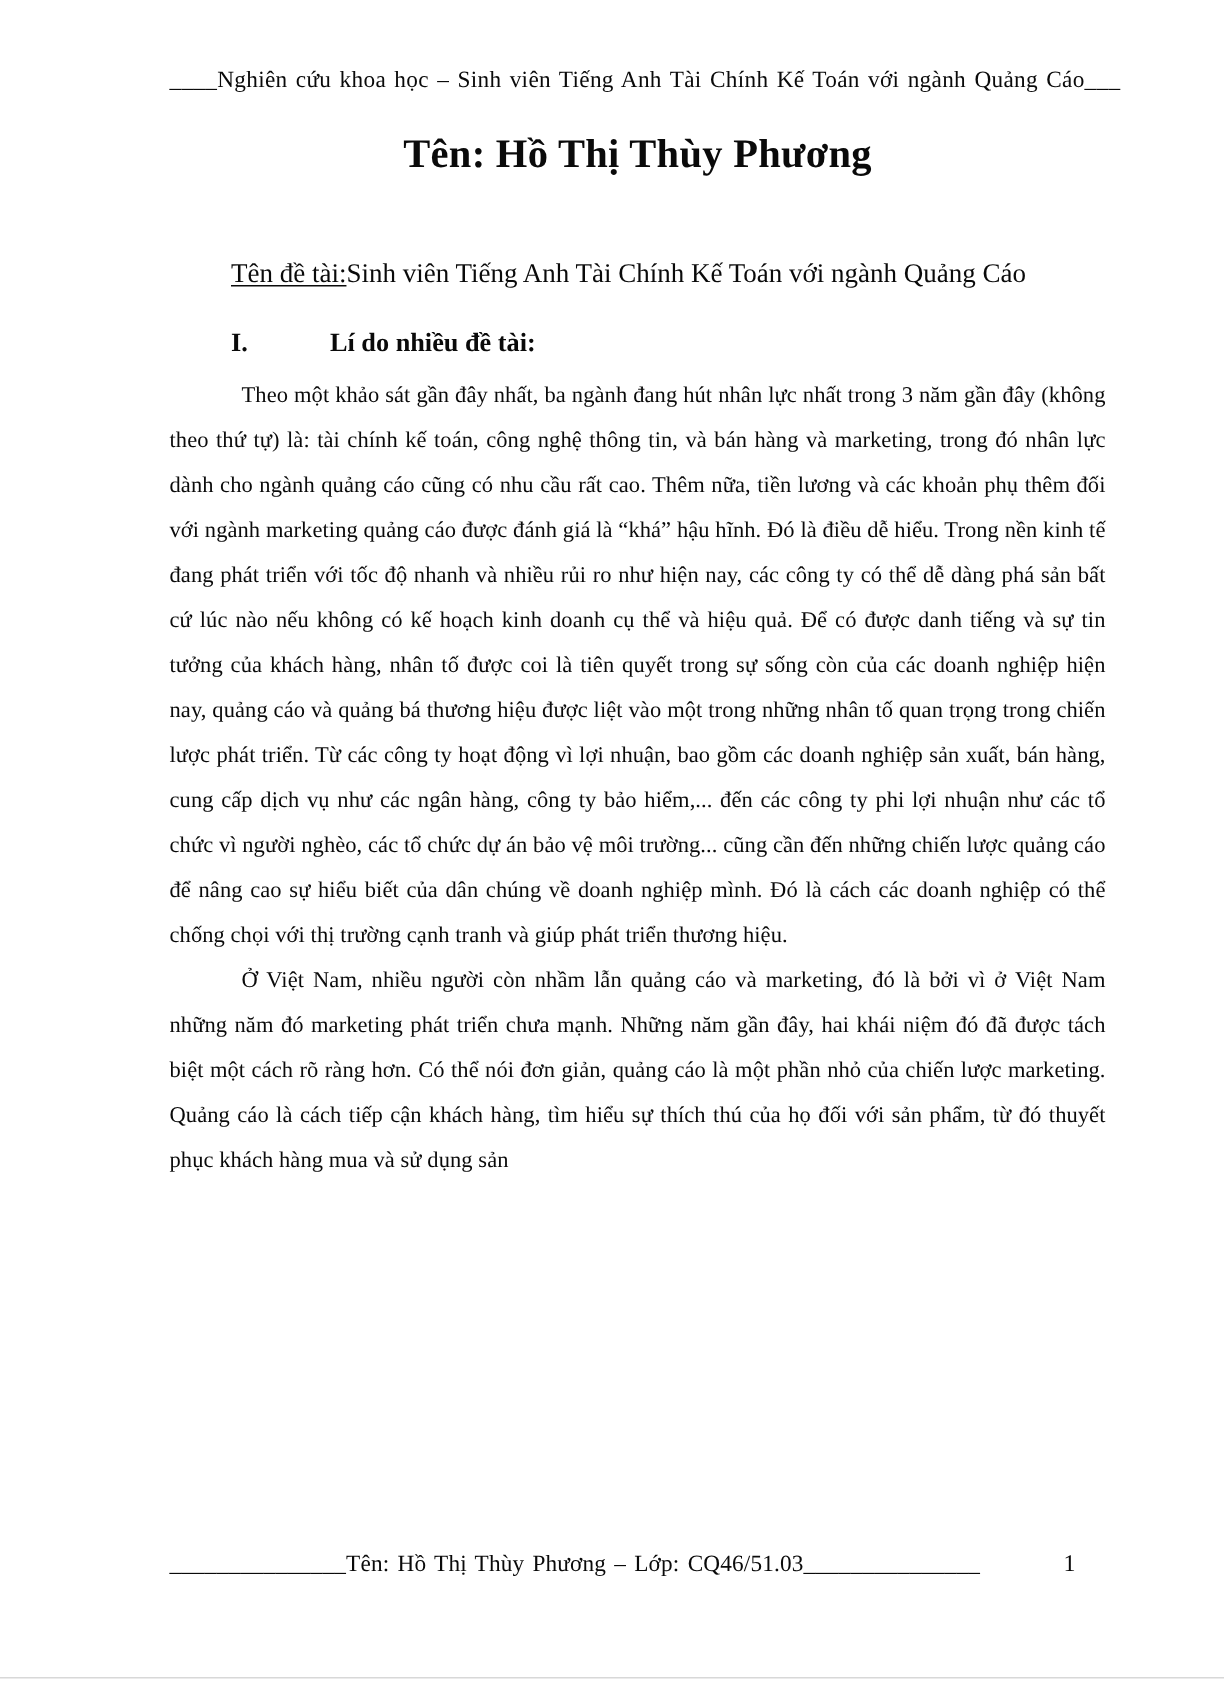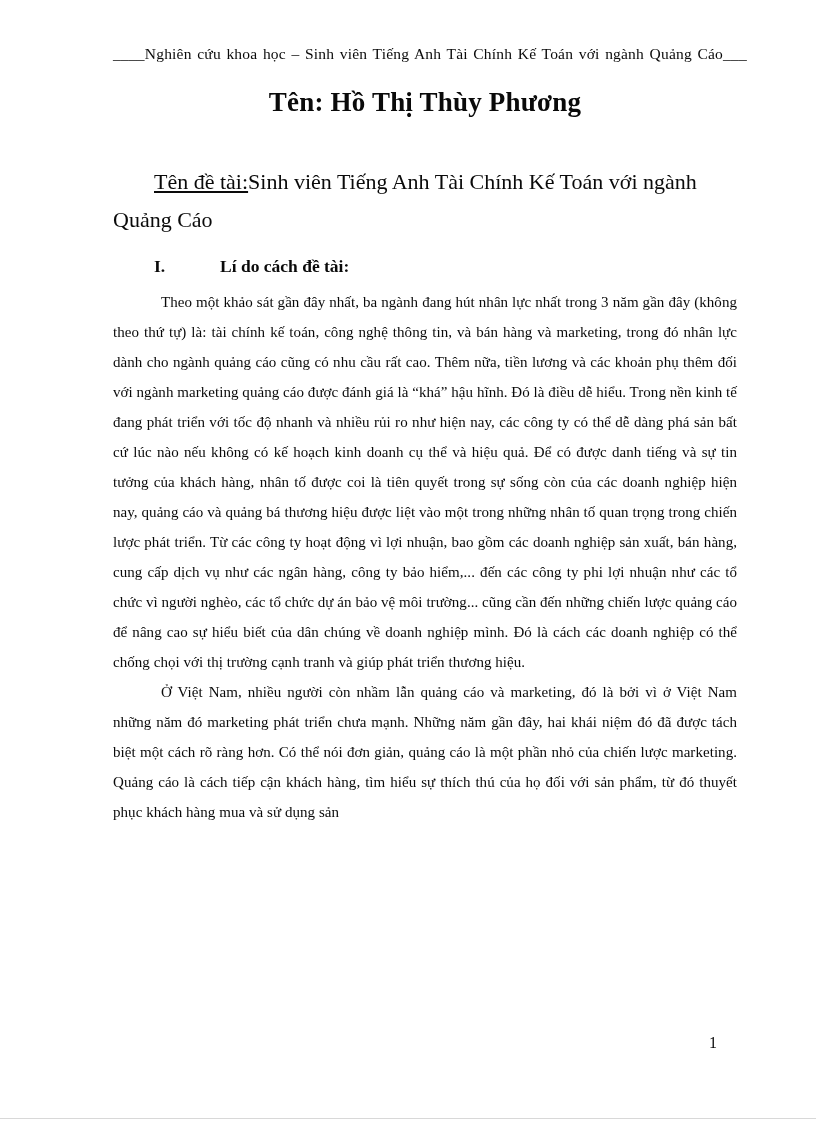--- a/index.html
+++ b/index.html
@@ -61,21 +61,21 @@
     font-size: 27px;
     line-height: 33px;
     letter-spacing: 0.2px;
   }
   .name-line { margin-top: 22px; }
   .class-line { margin-top: 4px; }
 
   
   .subject-block {
     margin-top: 44px;
-    font-size: 22px;
+    font-size: 18px;
     line-height: 38px;
     text-align: left;
   }
   .subject-block .indent { display: inline-block; width: 41px; }
   .subject-label {
     text-decoration: underline;
     text-underline-offset: 2px;
   }
 
   
@@ -147,30 +147,31 @@
     <div class="name-line">Tên: Hồ Thị Thùy Phương</div>
 
 
     <div class="subject-block">
       <span class="indent"></span><span class="subject-label">Tên đề tài:</span><span class="subject-value">Sinh viên Tiếng Anh Tài Chính Kế Toán với ngành Quảng Cáo</span>
     </div>
 
 
     <div class="section-heading">
       <span class="numeral">I.</span>
-      <span>Lí do cách đề tài:</span>
+      <span>Lí do nhiều đề tài:</span>
     </div>
 
     <p class="body-para first">Theo một khảo sát gần đây nhất, ba ngành đang hút nhân lực nhất trong 3 năm gần đây (không theo thứ tự) là: tài chính kế toán, công nghệ thông tin, và bán hàng và marketing, trong đó nhân lực dành cho ngành quảng cáo cũng có nhu cầu rất cao. Thêm nữa, tiền lương và các khoản phụ thêm đối với ngành marketing quảng cáo được đánh giá là “khá” hậu hĩnh. Đó là điều dễ hiểu. Trong nền kinh tế đang phát triển với tốc độ nhanh và nhiều rủi ro như hiện nay, các công ty có thể dễ dàng phá sản bất cứ lúc nào nếu không có kế hoạch kinh doanh cụ thể và hiệu quả. Để có được danh tiếng và sự tin tưởng của khách hàng, nhân tố được coi là tiên quyết trong sự sống còn của các doanh nghiệp hiện nay, quảng cáo và quảng bá thương hiệu được liệt vào một trong những nhân tố quan trọng trong chiến lược phát triển. Từ các công ty hoạt động vì lợi nhuận, bao gồm các doanh nghiệp sản xuất, bán hàng, cung cấp dịch vụ như các ngân hàng, công ty bảo hiểm,... đến các công ty phi lợi nhuận như các tổ chức vì người nghèo, các tổ chức dự án bảo vệ môi trường... cũng cần đến những chiến lược quảng cáo để nâng cao sự hiểu biết của dân chúng về doanh nghiệp mình. Đó là cách các doanh nghiệp có thể chống chọi với thị trường cạnh tranh và giúp phát triển thương hiệu.</p>
 
     <p class="body-para">Ở Việt Nam, nhiều người còn nhầm lẫn quảng cáo và marketing, đó là bởi vì ở Việt Nam những năm đó marketing phát triển chưa mạnh. Những năm gần đây, hai khái niệm đó đã được tách biệt một cách rõ ràng hơn. Có thể nói đơn giản, quảng cáo là một phần nhỏ của chiến lược marketing. Quảng cáo là cách tiếp cận khách hàng, tìm hiểu sự thích thú của họ đối với sản phẩm, từ đó thuyết phục khách hàng mua và sử dụng sản</p>
 
   </div>
 
   <div class="doc-footer">
     <div class="footer-inner">
+      <span class="footer-text">_______________Tên: Hồ Thị Thùy Phương – Lớp: CQ46/51.03_______________</span>
       <span class="footer-pagenum">1</span>
     </div>
   </div>
 
   <div class="page-edge"></div>
 
 </div>
 
 </body></html>

